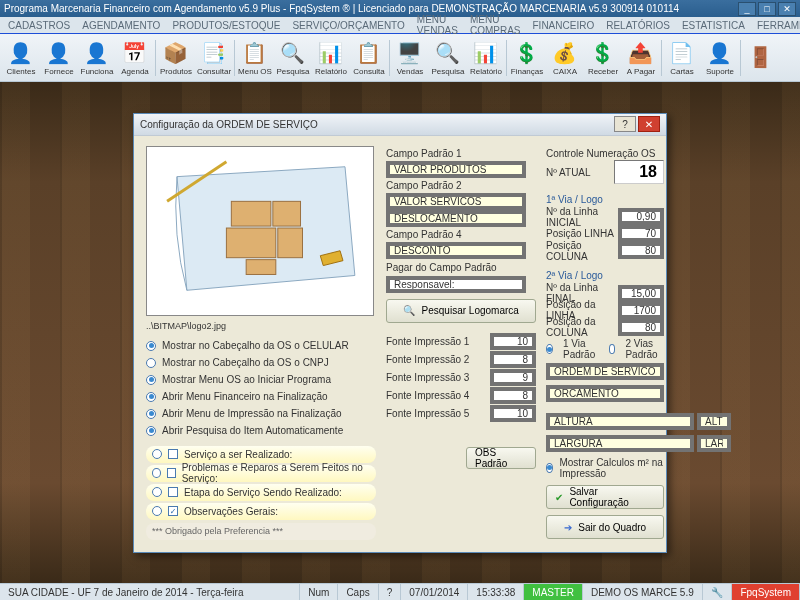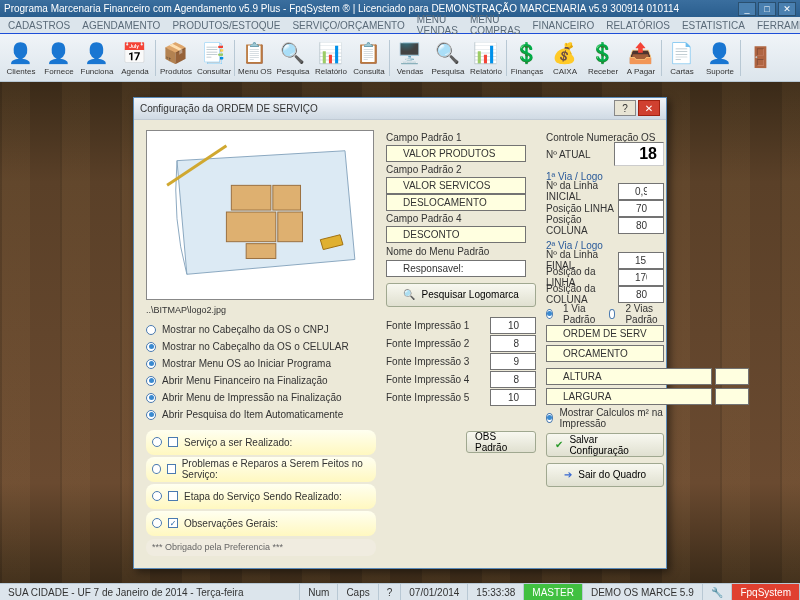--- a/index.html
+++ b/index.html
@@ -30,36 +30,36 @@
 .pic { width:228px; height:170px; background:#fff; border:1px solid #888; position:relative; overflow:hidden; }
 .pic svg { width:100%; height:100%; }
 .pic-path { font-size:9px; color:#333; margin-top:2px; }
 
 .chk-row { display:flex; align-items:center; gap:6px; height:16px; }
 .radio { width:10px; height:10px; border-radius:50%; border:1px solid #4a7ab0; background:#fff; display:flex; align-items:center; justify-content:center; cursor:pointer; }
 .radio.on::after { content:''; width:5px; height:5px; border-radius:50%; background:#3a8ad0; }
 .cbox { width:10px; height:10px; border:1px solid #4a7ab0; background:#fff; cursor:pointer; display:flex; align-items:center; justify-content:center; font-size:8px; color:#2a6aaa; }
 .cbox.on::after { content:'✓'; }
 
-.yellow-row { background:linear-gradient(#fffff0,#fff8c0); border-radius:8px; padding:2px 6px; display:flex; align-items:center; gap:6px; height:25px; }
+.yellow-row { background:linear-gradient(#fffff0,#fff8c0); border-radius:8px; padding:2px 6px; display:flex; align-items:center; gap:6px; height:17px; }
 .gray-row { background:#f0ece0; border-radius:8px; padding:2px 6px; height:17px; display:flex; align-items:center; font-size:9px; color:#666; }
 
 .lbl { font-size:10px; color:#333; }
-.inp { height:17px; border:1px solid #737373; background:#ffffe0; padding:0 16px; font-size:10px; color:#333; }
+.inp { height:17px; border:4px solid #737373; background:#ffffe0; padding:0 4px; font-size:10px; color:#333;text-decoration:underline; }
 .inp.sm { width:46px; text-align:right; }
 .inp.w { width:140px; }
 .inp.white { background:#fff; }
 
 .btn { height:24px; border:1px solid #a0a890; background:linear-gradient(#f8f8f0,#e0e0d0); border-radius:3px; display:flex; align-items:center; justify-content:center; gap:6px; cursor:pointer; font-size:10px; padding:0 8px; }
 
 .field-row { display:flex; align-items:center; justify-content:space-between; height:17px; }
 .field-row .lbl { flex:1; }
 
 .col2 { display:flex; flex-direction:column; gap:1px; }
-.col3 { display:flex; flex-direction:column; gap:1px; }
+.col3 { display:flex; flex-direction:column; gap:1px;justify-content:space-between; }
 .section-title { font-size:10px; color:#333; height:15px; display:flex; align-items:center; }
 .big-num { border:1px inset #ccc; background:#fff; height:24px; width:50px; text-align:right; padding:0 6px; font-size:16px; font-weight:bold; color:#000; }
 
 .font-row { display:flex; align-items:center; gap:6px; height:18px; }
 .font-row .lbl { flex:1; }
 
 .radio-row { display:flex; gap:10px; align-items:center; height:16px; margin:2px 0; }
 
 .statusbar { height:17px; background:#dce5ec; border-top:1px solid #b8c8d4; display:flex; align-items:center; font-size:10px; color:#333; }
 .sb-cell { padding:0 8px; border-right:1px solid #b8c8d4; height:100%; display:flex; align-items:center; }
@@ -211,26 +211,26 @@
               <rect x="132" y="82" width="25" height="30"></rect>
               <rect x="100" y="114" width="30" height="15"></rect>
             </g>
             <line x1="20" y1="55" x2="80" y2="15" stroke="#d0a830" stroke-width="3"></line>
             <path d="M175 110 L195 105 L198 115 L178 120 Z" fill="#e0b030" stroke="#a07010"></path>
           </svg>
         </div>
         <div class="pic-path">..\BITMAP\logo2.jpg</div>
         <div class="chk-list" id="chklist">
             <div class="chk-row">
+              <span class="radio on"></span>
+              <span class="lbl">Mostrar no Cabeçalho da OS o CELULAR</span>
+            </div>
+            <div class="chk-row">
               <span class="radio "></span>
               <span class="lbl">Mostrar no Cabeçalho da OS o CNPJ</span>
-            </div>
-            <div class="chk-row">
-              <span class="radio on"></span>
-              <span class="lbl">Mostrar no Cabeçalho da OS o CELULAR</span>
             </div>
             <div class="chk-row">
               <span class="radio on"></span>
               <span class="lbl">Mostrar Menu OS ao Iniciar Programa</span>
             </div>
             <div class="chk-row">
               <span class="radio on"></span>
               <span class="lbl">Abrir Menu Financeiro na Finalização</span>
             </div>
             <div class="chk-row">
@@ -267,21 +267,21 @@
         <div class="gray-row">*** Obrigado pela Preferencia ***</div>
       </div>
 
       <div class="col2">
         <div id="fieldlist">
             <div><div class="section-title">Campo Padrão 1</div><input class="inp w" value="VALOR PRODUTOS" style=""></div>
             <div><div class="section-title">Campo Padrão 2</div><input class="inp w" value="VALOR SERVICOS" style=""></div>
             <div><input class="inp w" value="DESLOCAMENTO" style=""></div>
             <div><div class="section-title">Campo Padrão 4</div><input class="inp w" value="DESCONTO" style=""></div>
           </div>
-        <div class="section-title">Nome do Menu Padrão</div>
+        <div class="section-title">Pagar do Campo Padrão</div>
         <input class="inp w white" value="Responsavel:" style="">
         <div style="height:4px"></div>
         <div class="btn">
           <span>🔍</span>
           <span>Pesquisar Logomarca</span>
         </div>
         <div style="height:8px"></div>
         <div id="fontlist">
             <div class="font-row">
               <span class="lbl">Fonte Impressão 1</span>

